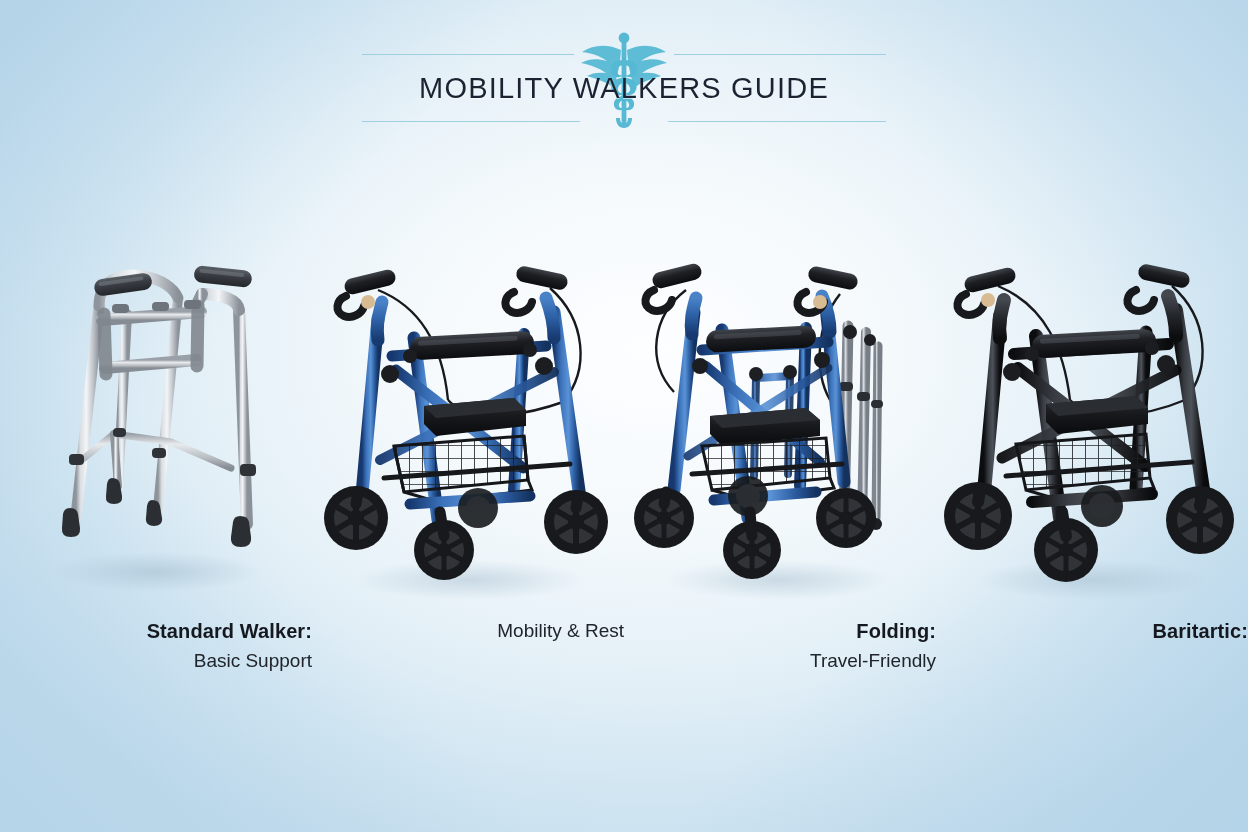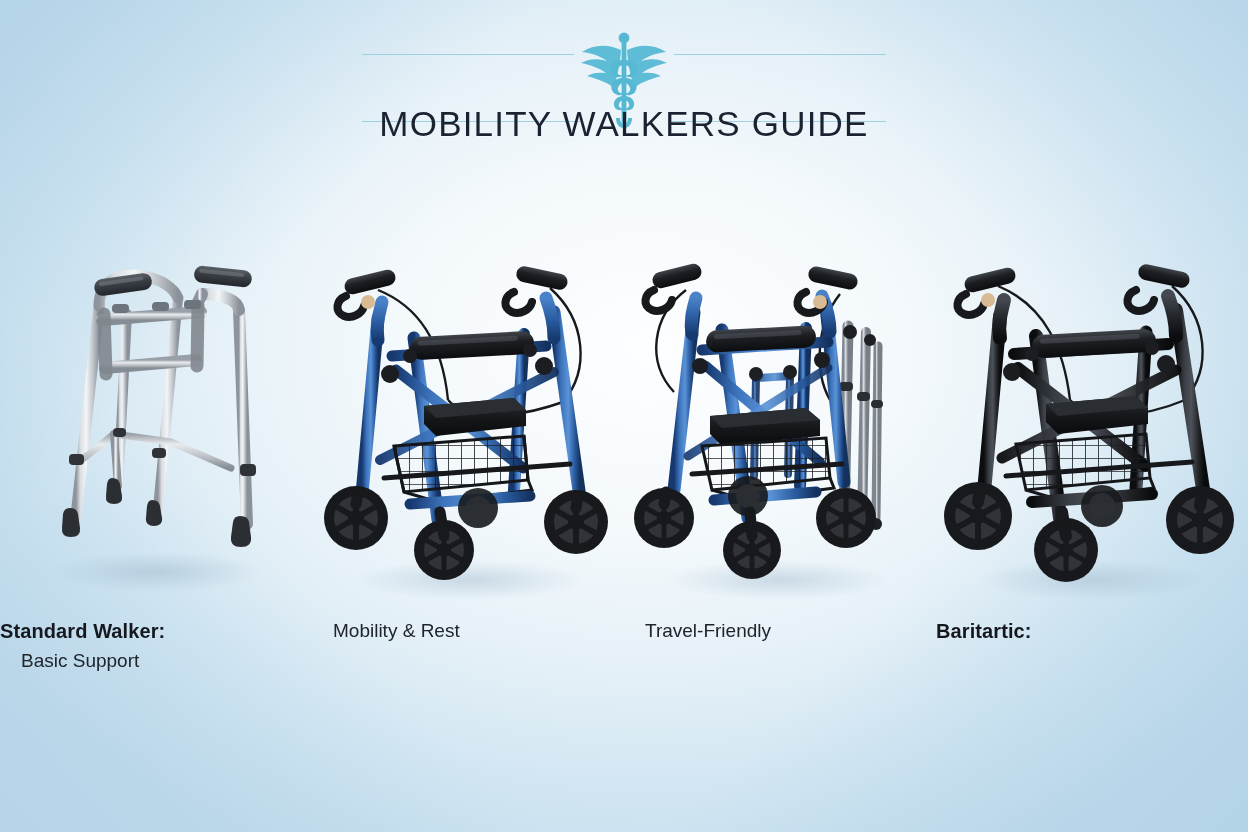--- a/index.html
+++ b/index.html
@@ -54,28 +54,27 @@
     left: 50%; top: -8px;
     transform: translateX(-50%);
     width: 96px; height: 104px;
     opacity: 0.95;
   }
   #title {
     position: absolute;
     left: 0; right: 0; top: 50%;
     transform: translateY(-50%);
     text-align: center;
-    font-size: 35px;
+    font-size: 29px;
     letter-spacing: 1.2px;
     font-weight: 400;
     color: #1b2332;
     white-space: nowrap;
     z-index: 3;
     text-shadow: 0 1px 0 rgba(255,255,255,0.6);
-    margin-top: 36px;
   }
 
   
   #row {
     position: absolute;
     left: 0; right: 0; top: 250px;
     height: 430px;
     display: flex;
   }
   .cell {
@@ -93,21 +92,21 @@
 
   
   #captions {
     position: absolute;
     left: 0; right: 0; top: 616px;
     height: 80px;
     display: flex;
   }
   .cap {
     flex: 1 1 0;
-    text-align: left;
+    text-align: right;
   }
   .cap .t1 {
     font-size: 20px;
     font-weight: bold;
     color: #15191f;
     line-height: 30px;
     letter-spacing: 0.1px;
   }
   .cap .t2 {
     font-size: 19px;
@@ -584,20 +583,21 @@
 
   <div id="captions">
     <div class="cap">
       <div class="t1">Standard Walker:</div>
       <div class="t2">Basic Support</div>
     </div>
     <div class="cap">
       <div class="t2">Mobility &amp; Rest</div>
     </div>
     <div class="cap">
+      <div class="t1">Folding:</div>
       <div class="t2">Travel-Friendly</div>
     </div>
     <div class="cap">
       <div class="t1">Baritartic:</div>
     </div>
   </div>
 
 </div>
 
 </body></html>

